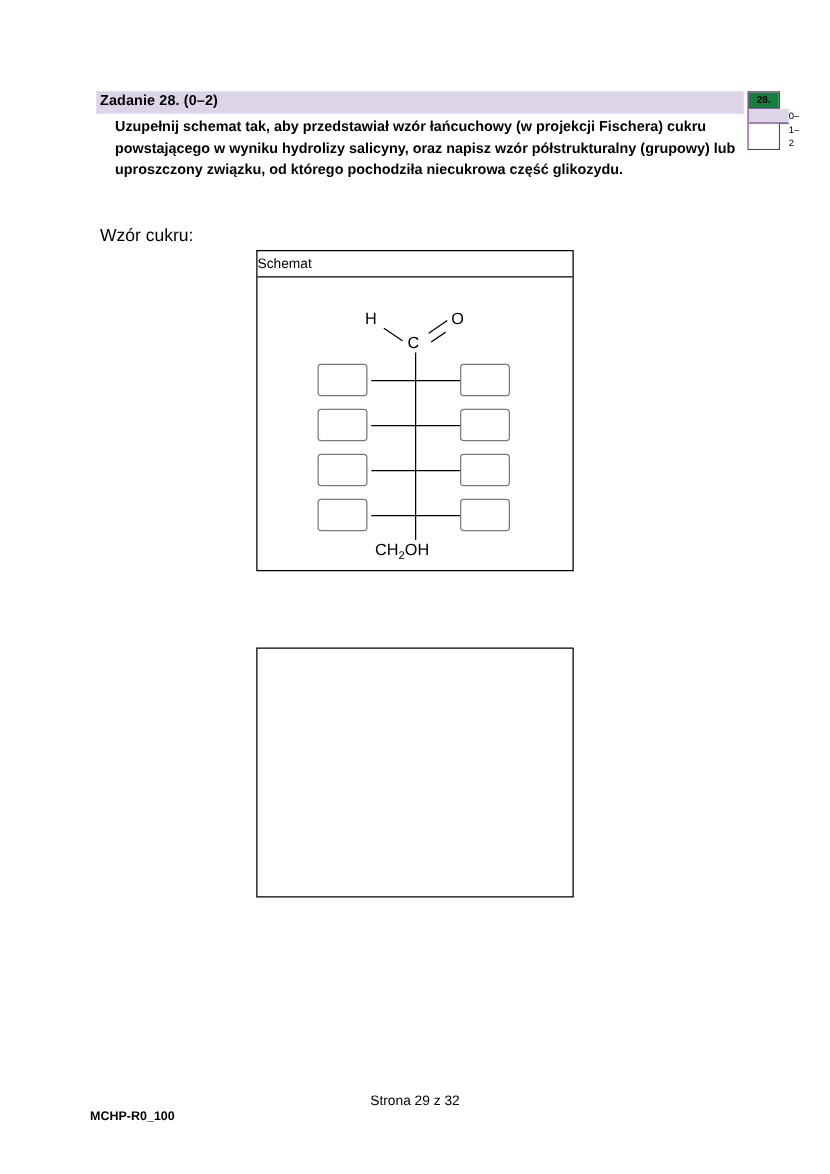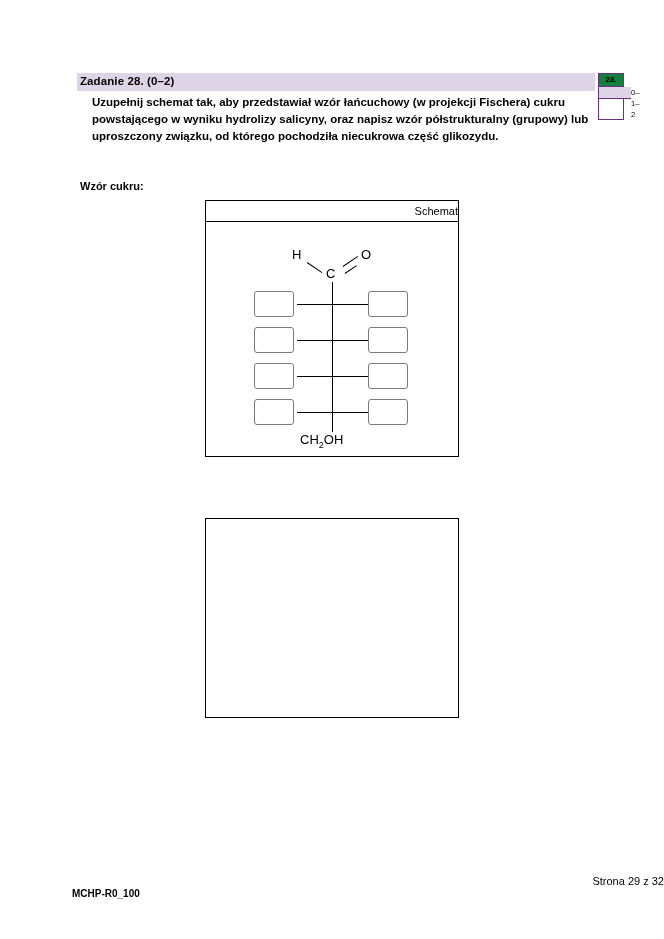--- a/index.html
+++ b/index.html
@@ -81,22 +81,21 @@
   .score-blank {
     height: 20px;
     background: #ffffff;
   }
 
   
   .label-sugar {
     position: absolute;
     left: 80px;
     top: 180px;
-    font-size: 11px;
-    font-weight: bold;
+    font-size: 14px;
   }
   .label-compound {
     position: absolute;
     left: 80px;
     top: 485px;
     font-size: 11px;
   }
 
   
   .schemat-box {
@@ -104,21 +103,21 @@
     left: 205px;
     top: 200px;
     width: 254px;
     height: 257px;
     border: 1px solid #000000;
     box-sizing: border-box;
   }
   .schemat-head {
     height: 20px;
     border-bottom: 1px solid #000000;
-    text-align: right;
+    text-align: left;
     font-size: 11px;
     line-height: 20px;
   }
   .schemat-inner {
     position: relative;
     width: 100%;
     height: 235px;
   }
 
   
@@ -190,21 +189,21 @@
     box-sizing: border-box;
     background: #ffffff;
   }
 
   
   .footer-page {
     position: absolute;
     left: 0;
     top: 875px;
     width: 664px;
-    text-align: right;
+    text-align: center;
     font-size: 11px;
   }
   .footer-code {
     position: absolute;
     left: 72px;
     top: 888px;
     font-size: 10px;
     font-weight: bold;
   }
 </style>

